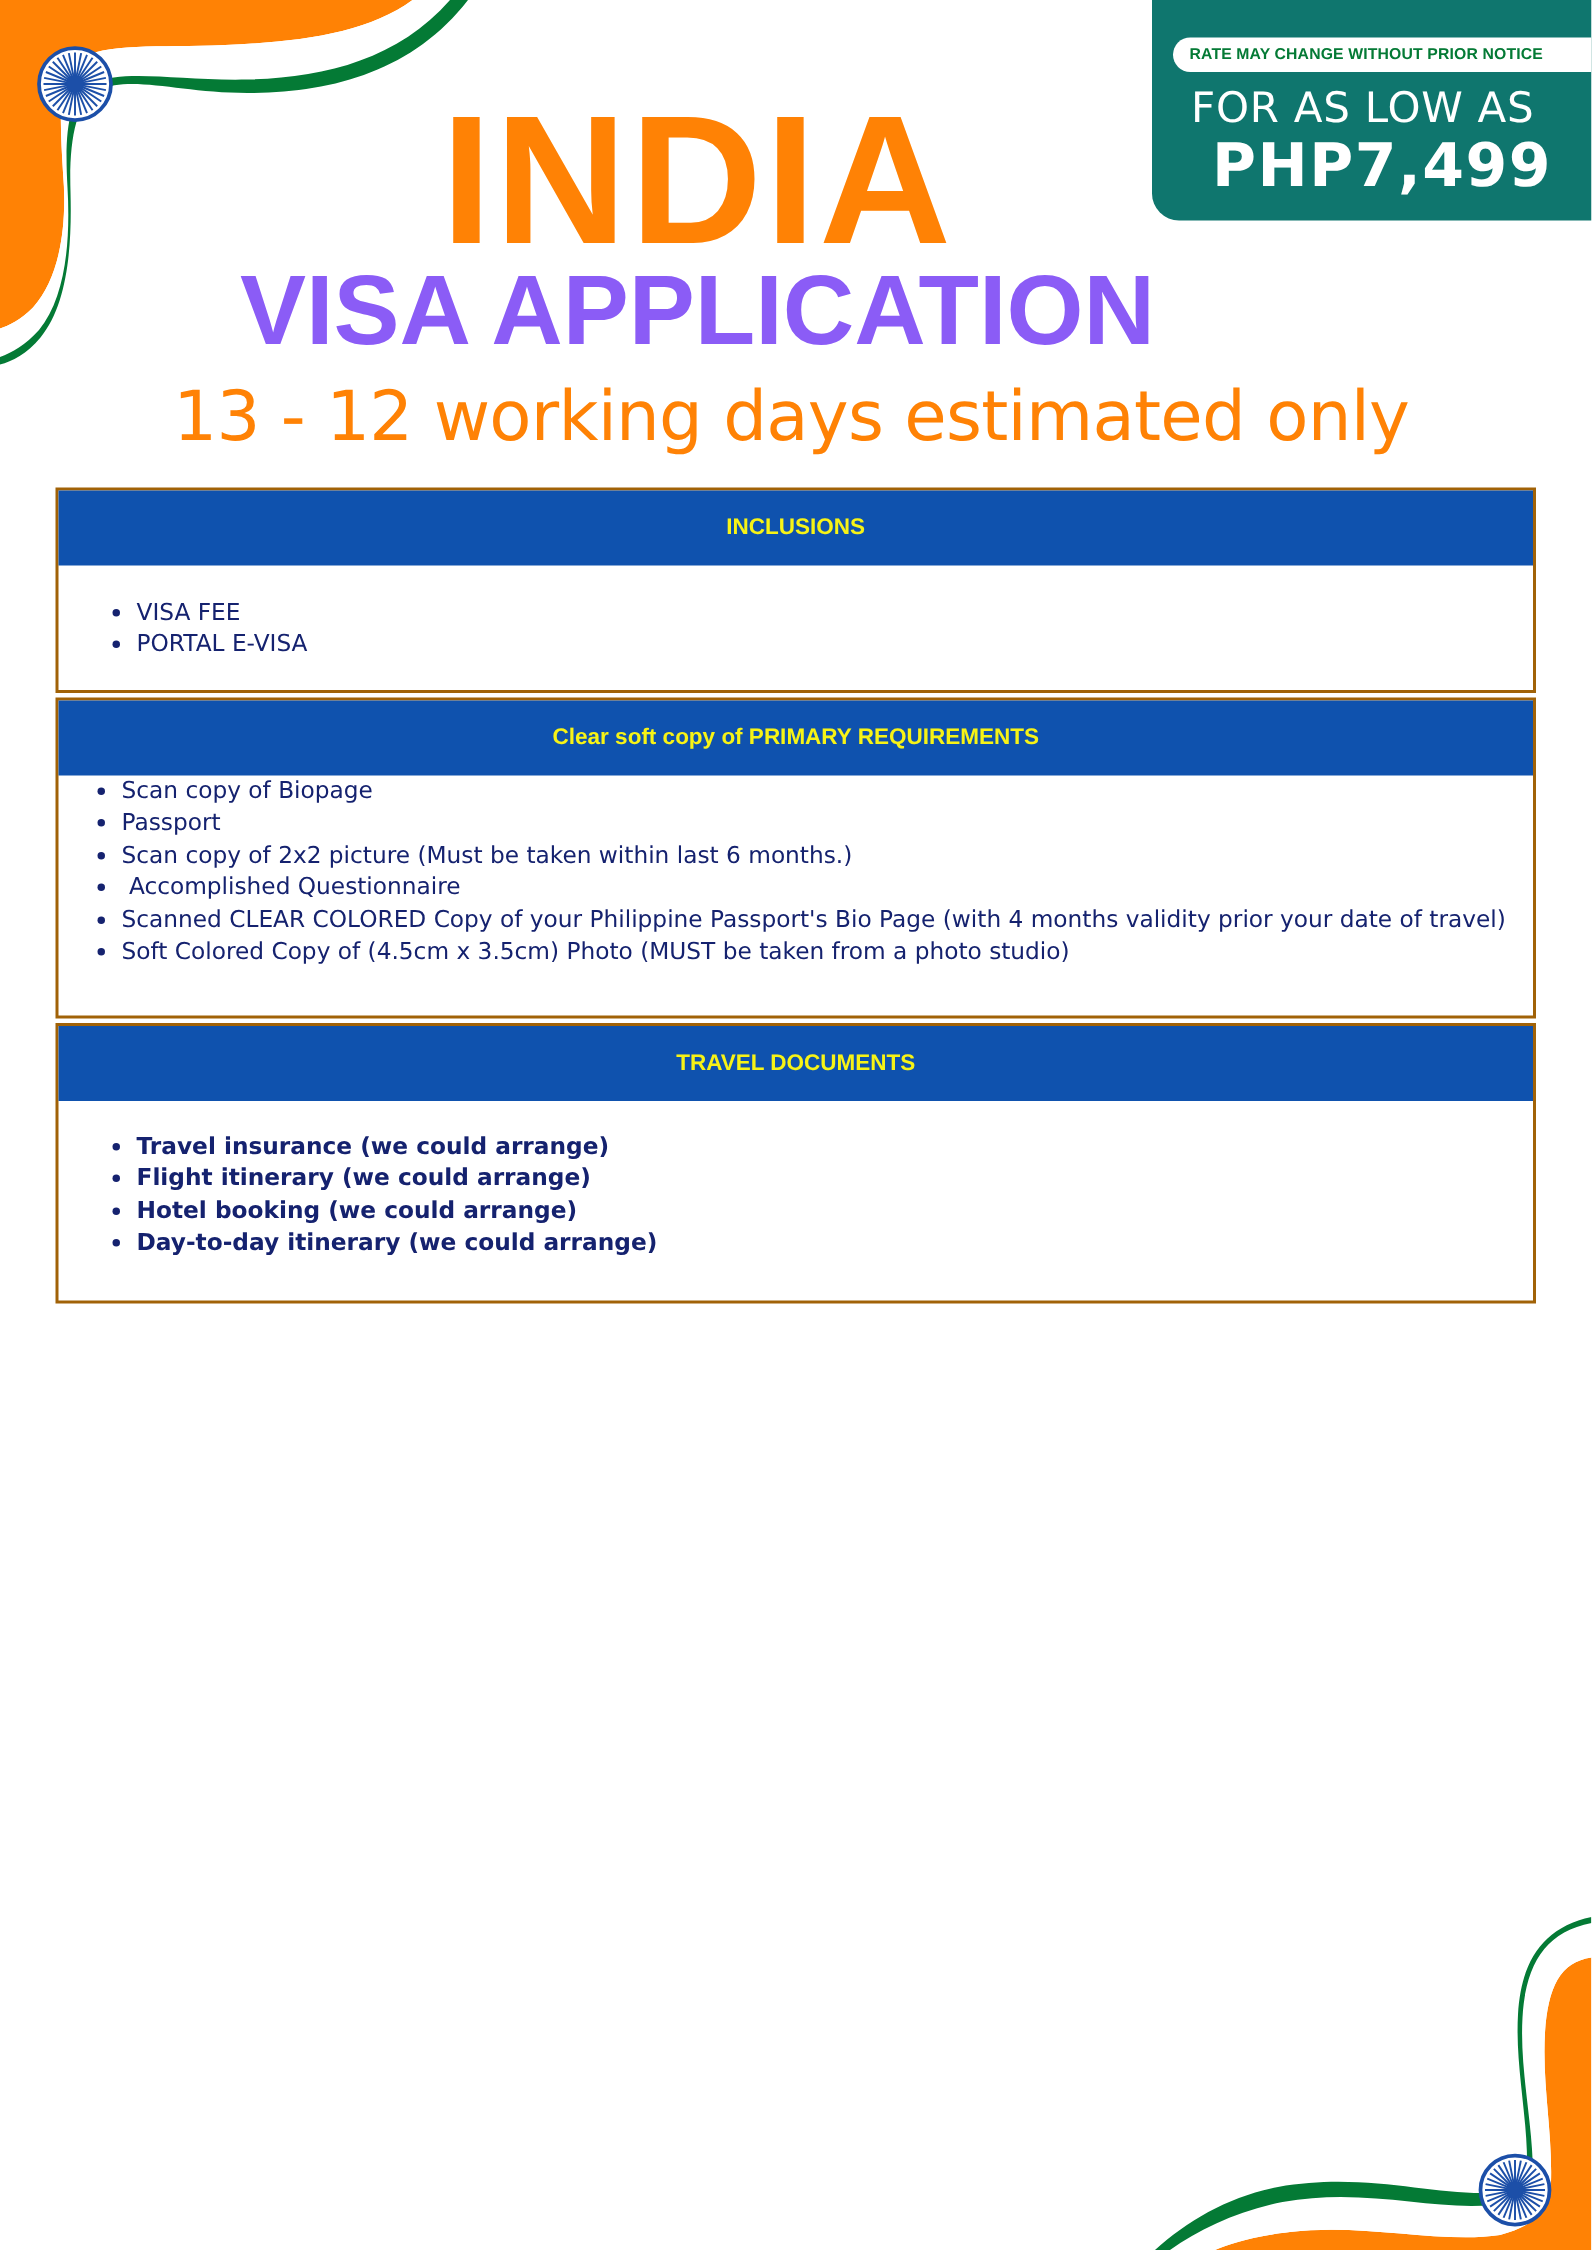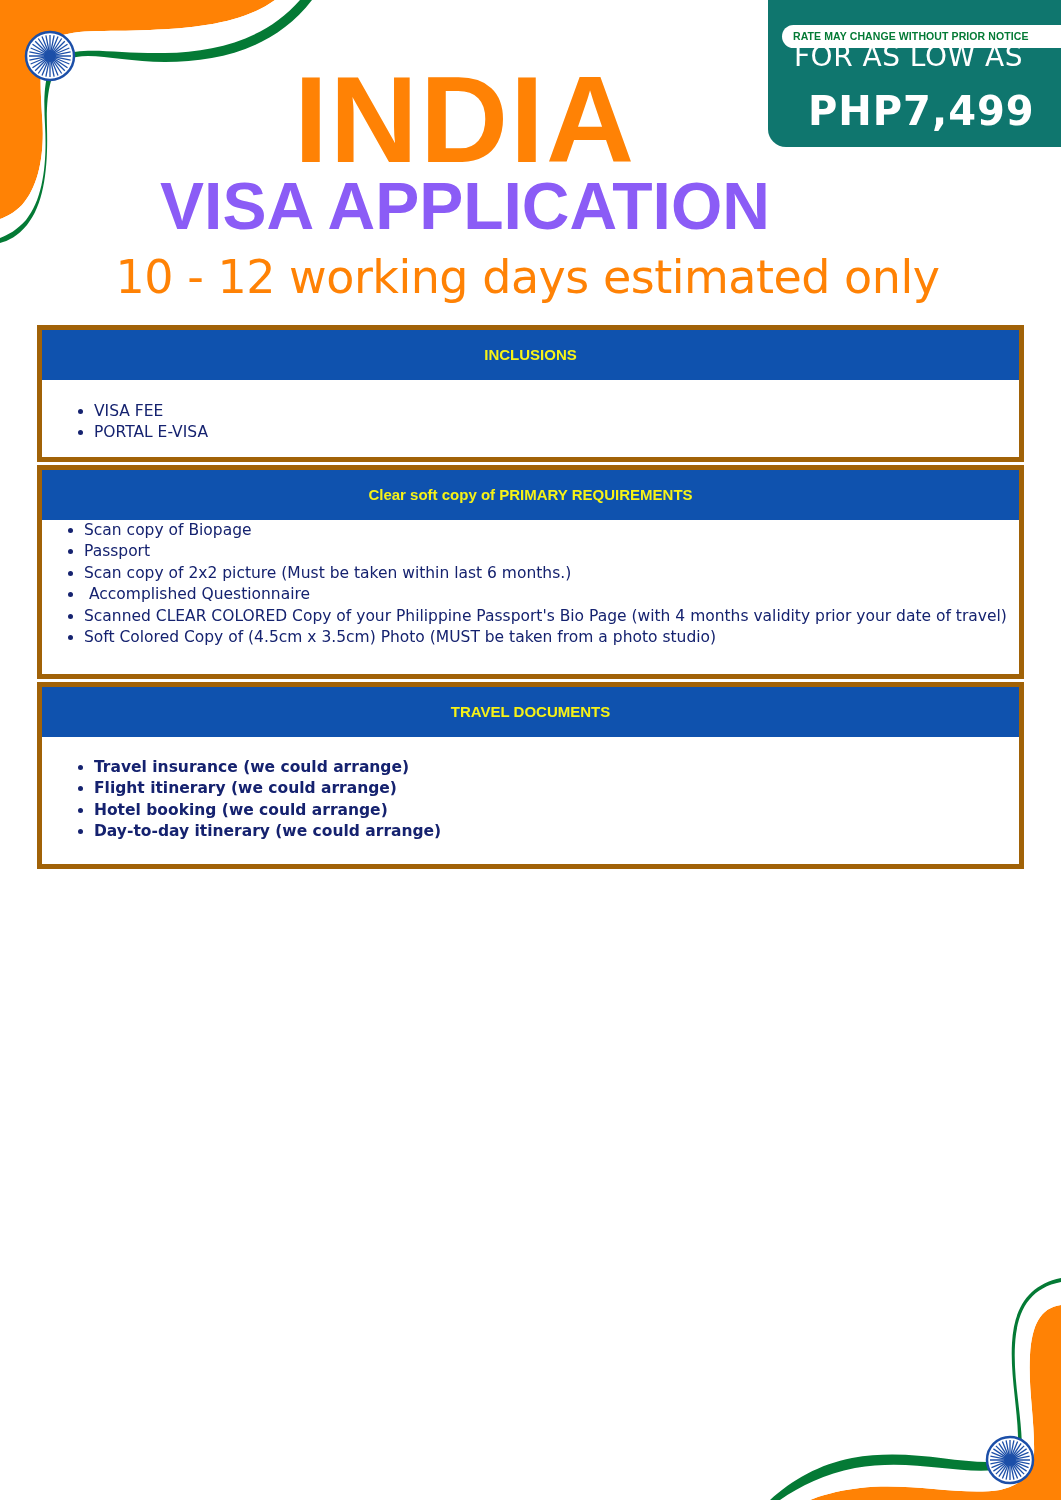--- a/index.html
+++ b/index.html
@@ -14,21 +14,21 @@
       position: absolute; left: 768px; top: 0; width: 293px; height: 147px;
       background: #0f766e; border-bottom-left-radius: 18px;
     }
     .price-note {
       position: absolute; left: 14px; top: 25px; width: 279px; height: 23px;
       background: #ffffff; border-top-left-radius: 12px; border-bottom-left-radius: 12px;
       color: #047a35; font-weight: bold; font-size: 10.5px; line-height: 23px; padding-left: 11px;
       font-family: "Liberation Sans", sans-serif; letter-spacing: 0.1px;
     }
     .price-lead {
-      position: absolute; left: 26px; top: 40px; color: #ffffff; font-size: 28px; line-height: 34px;
+      position: absolute; left: 26px; top: 55px; color: #ffffff; font-size: 28px; line-height: 34px;
       font-family: "DejaVu Sans", sans-serif; font-weight: normal; letter-spacing: 0.5px;
     }
     .price-value {
       position: absolute; left: 40px; top: 89px; color: #ffffff; font-size: 40px; line-height: 44px;
       font-family: "DejaVu Sans", sans-serif; font-weight: bold; letter-spacing: 1px;
     }
 
     .title-main {
       position: absolute; left: 0; top: 60px; width: 930px; text-align: center;
       color: #ff8205; font-family: "Liberation Sans", sans-serif; font-weight: bold;
@@ -40,21 +40,21 @@
       font-size: 66px; line-height: 72px;
     }
     .title-eta {
       position: absolute; left: 0; top: 248px; width: 1055px; text-align: center;
       color: #ff8205; font-family: "DejaVu Sans", sans-serif; font-weight: normal;
       font-size: 46px; line-height: 58px; letter-spacing: -0.5px;
     }
 
     .section {
       position: absolute; left: 37px; width: 987px; background: #ffffff;
-      border: 5px solid #a16207;
+      border: 2px solid #a16207;
     }
     .section-header {
       background: #0f52ae; height: 50px; color: #f7f316; text-align: center;
       font-family: "Liberation Sans", sans-serif; font-weight: bold; font-size: 15px; line-height: 50px;
     }
     .section-body { padding-left: 52px; }
     .section-body ul { list-style: disc; color: #15226f; }
     .section-body li {
       font-family: "DejaVu Sans", sans-serif; font-size: 15.5px; line-height: 21.4px; color: #15226f;
     }
@@ -127,21 +127,21 @@
 </svg>
 
 <div class="price-badge">
   <div class="price-note">RATE MAY CHANGE WITHOUT PRIOR NOTICE</div>
   <div class="price-lead">FOR AS LOW AS</div>
   <div class="price-value">PHP7,499</div>
 </div>
 
 <h1 class="title-main">INDIA</h1>
 <h2 class="title-sub">VISA APPLICATION</h2>
-<div class="title-eta">10 - 12 working days estimated only</div>
+<div class="title-eta">13 - 12 working days estimated only</div>
 
 <section class="section" id="sec-incl">
   <div class="section-header">INCLUSIONS</div>
   <div class="section-body">
     <ul>
       <li>VISA FEE</li>
       <li>PORTAL E-VISA</li>
     </ul>
   </div>
 </section>

